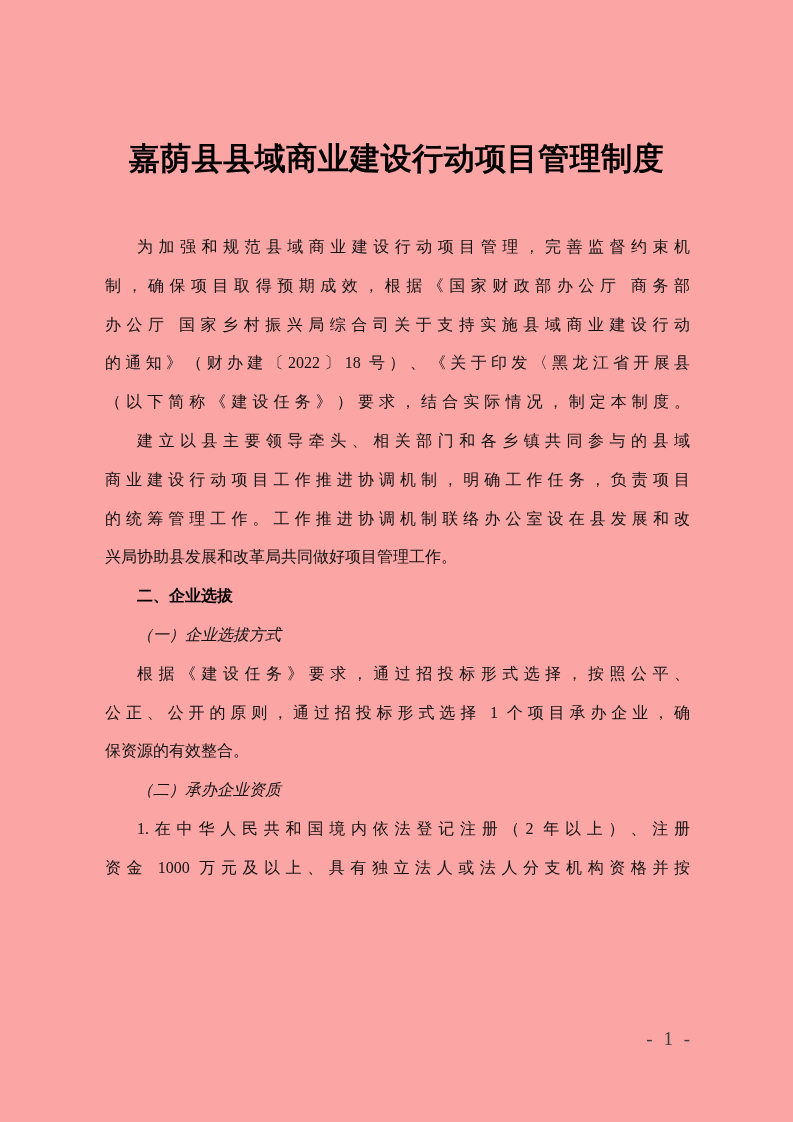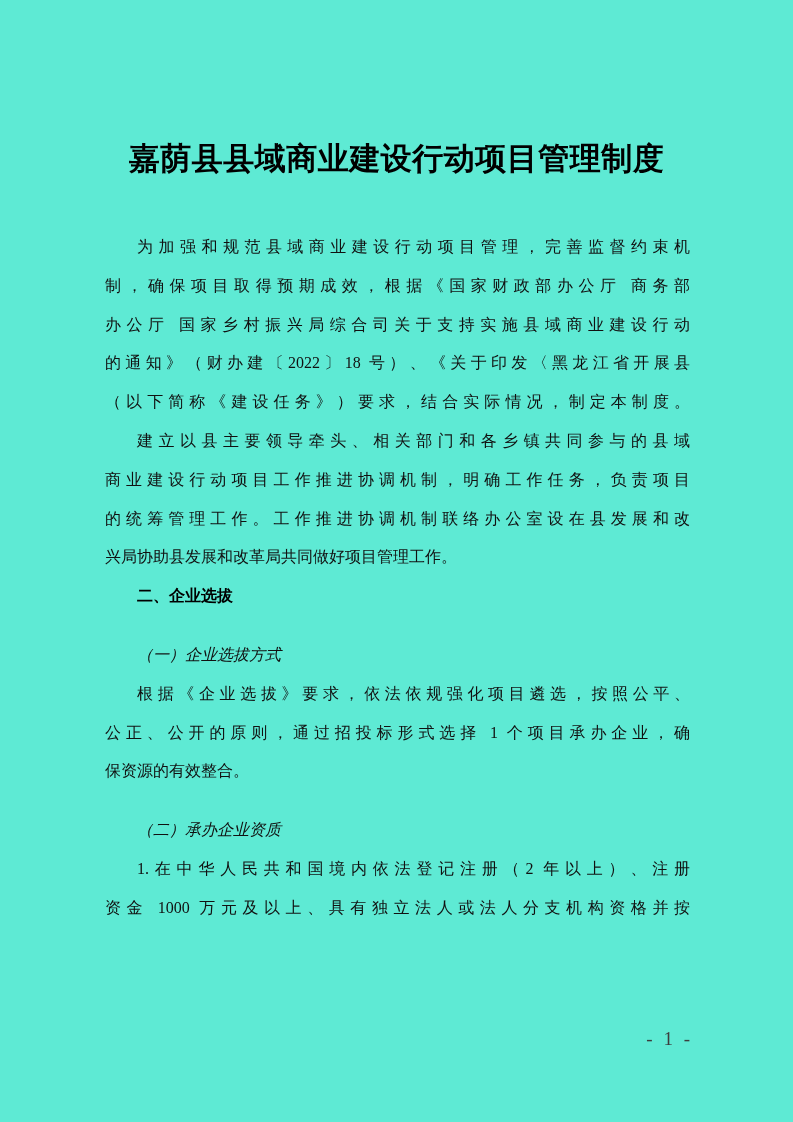--- a/index.html
+++ b/index.html
@@ -3,21 +3,21 @@
 <meta charset="utf-8">
 <style>
   * { margin: 0; padding: 0; box-sizing: border-box; }
   html, body { background: #e8e8e8; }
   body { font-family: "Liberation Serif", serif; }
 
   .page {
     position: relative;
     width: 793px;
     height: 1122px;
-    background: #5eead4;
+    background: #fca5a5;
     margin: 0 auto;
     overflow: hidden;
     color: #1a1a1a;
   }
 
   .doc-title {
     padding-top: 138px;
     text-align: center;
     font-size: 31px;
     line-height: 42px;
@@ -47,21 +47,20 @@
 
   .h1 {
     font-family: "Liberation Sans", sans-serif;
     font-weight: bold;
     color: #000;
   }
 
   .kai {
     font-family: "Liberation Serif", serif;
     font-style: italic;
-    margin-top: 20px;
   }
 
   .page-number {
     position: absolute;
     top: 1028px;
     right: 100px;
     font-size: 19px;
     letter-spacing: 3px;
     color: #3d3d3d;
     font-family: "Liberation Serif", serif;
@@ -79,21 +78,21 @@
     <div class="line fill">制，确保项目取得预期成效，根据《国家财政部办公厅 商务部</div>
     <div class="line fill">办公厅 国家乡村振兴局综合司关于支持实施县域商业建设行动</div>
     <div class="line fill">的通知》（财办建〔2022〕18 号）、《关于印发〈黑龙江省开展县</div>
     <div class="line fill">（以下简称《建设任务》）要求，结合实际情况，制定本制度。</div>
     <div class="line indent fill">建立以县主要领导牵头、相关部门和各乡镇共同参与的县域</div>
     <div class="line fill">商业建设行动项目工作推进协调机制，明确工作任务，负责项目</div>
     <div class="line fill">的统筹管理工作。工作推进协调机制联络办公室设在县发展和改</div>
     <div class="line">兴局协助县发展和改革局共同做好项目管理工作。</div>
     <div class="line indent h1">二、企业选拔</div>
     <div class="line indent kai">（一）企业选拔方式</div>
-    <div class="line indent fill">根据《企业选拔》要求，依法依规强化项目遴选，按照公平、</div>
+    <div class="line indent fill">根据《建设任务》要求，通过招投标形式选择，按照公平、</div>
     <div class="line fill">公正、公开的原则，通过招投标形式选择 1 个项目承办企业，确</div>
     <div class="line">保资源的有效整合。</div>
     <div class="line indent kai">（二）承办企业资质</div>
     <div class="line indent fill">1.在中华人民共和国境内依法登记注册（2 年以上）、注册</div>
     <div class="line fill">资金 1000 万元及以上、具有独立法人或法人分支机构资格并按</div>
   </div>
 
   <div class="page-number">- 1 -</div>
 
 </div>

